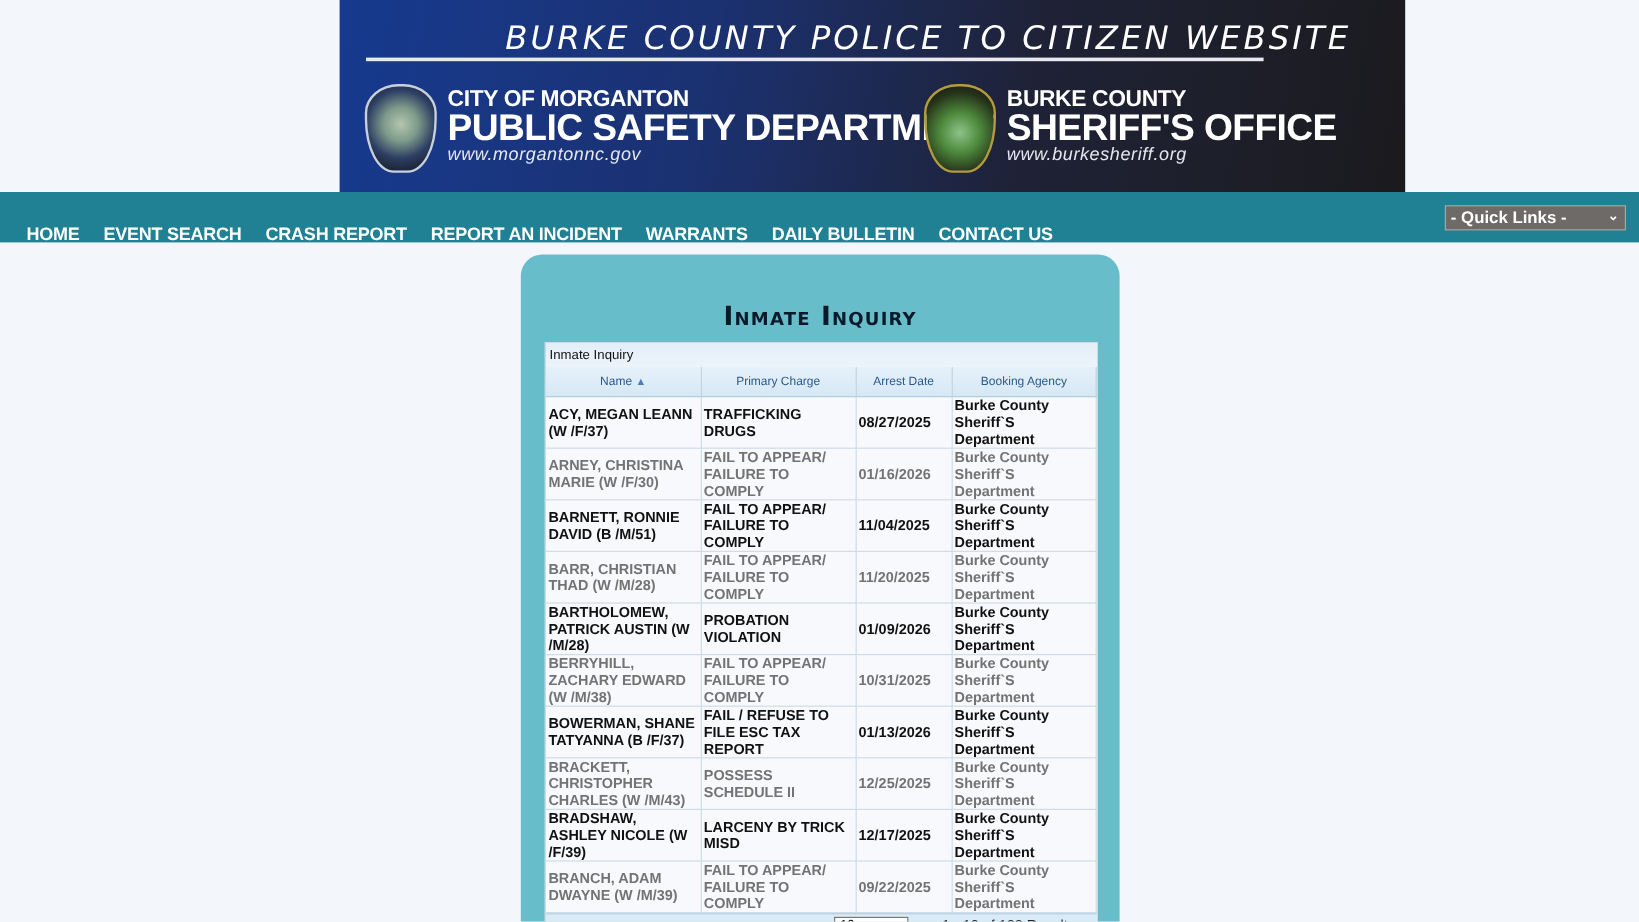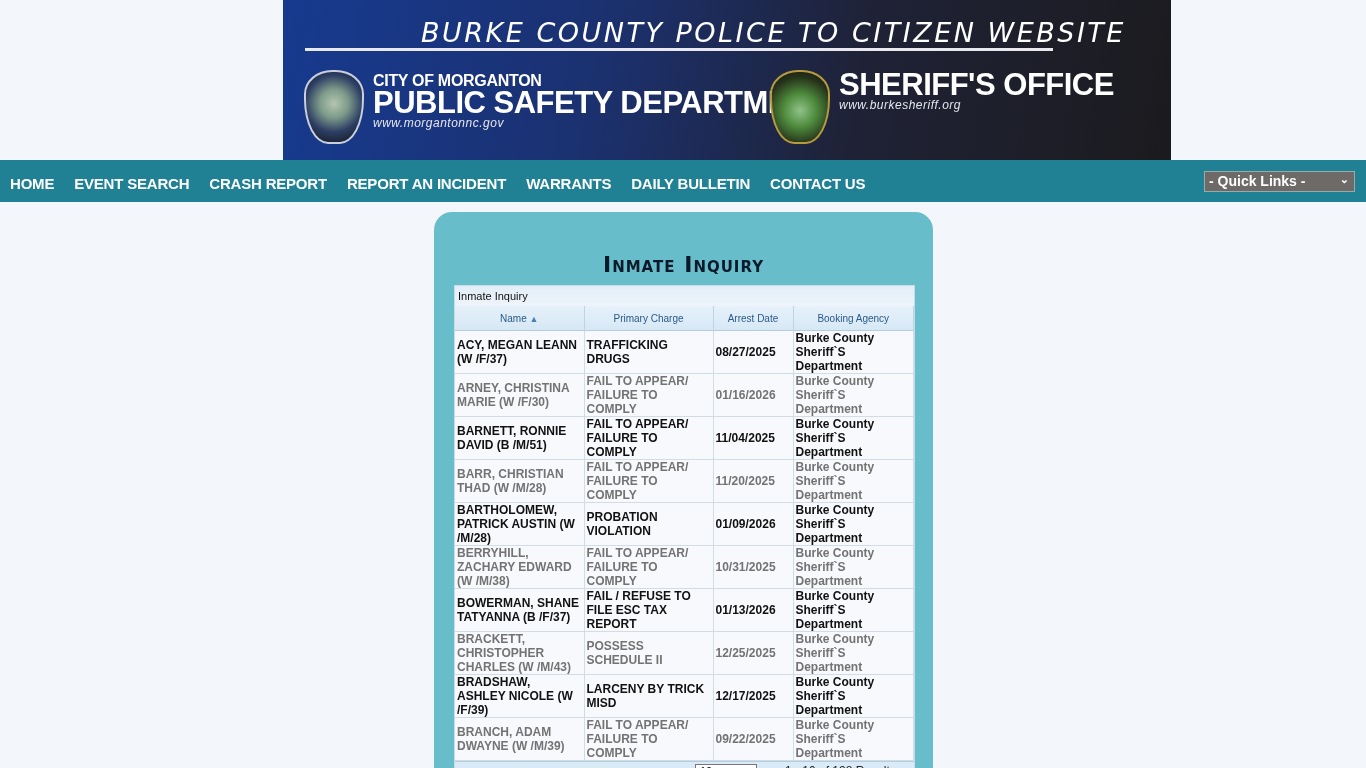--- a/index.html
+++ b/index.html
@@ -5,28 +5,28 @@
   html, body { margin:0; padding:0; }
   body { width:1366px; height:768px; overflow:hidden; background:#f3f7fb; font-family:"Liberation Sans", sans-serif; position:relative; }
   .banner { position:absolute; left:283px; top:0; width:888px; height:160px;
     background: linear-gradient(100deg, #173a8f 0%, #1b3170 35%, #1f2236 65%, #1b1b1e 100%); overflow:hidden; }
   .banner .headline { position:absolute; left:138px; top:17px; color:#fff; font-style:italic; font-size:27px; letter-spacing:2.5px; font-family:"DejaVu Sans", sans-serif; font-weight:normal; }
   .banner .rule { position:absolute; left:22px; top:48px; width:748px; height:3px; background:#e8e8ee; }
   .badge { position:absolute; width:56px; height:70px; border-radius:28px 28px 40% 40% / 24px 24px 60% 60%; }
   .badge.morg { left:21px; top:70px; background:radial-gradient(circle at 50% 45%, #b5c6b0 0, #7d9a8a 30%, #2c3e63 60%, #111 100%); border:2px solid #c9d0dc; }
   .badge.sher { left:487px; top:70px; background:radial-gradient(circle at 50% 55%, #8fc28a 0, #4e8a3c 35%, #26331a 70%, #111 100%); border:2px solid #b59b3c; }
   .org { position:absolute; color:#fff; }
-  .org .l1 { font-size:16px; font-weight:bold; letter-spacing:-0.3px; }
+  .org .l1 { font-size:19px; font-weight:bold; letter-spacing:-0.3px; }
   .org .l2 { font-size:31px; font-weight:bold; letter-spacing:-0.5px; line-height:26px; }
-  .org .l3 { font-size:12px; font-style:italic; color:#e6e6ee; letter-spacing:0.5px; }
+  .org .l3 { font-size:15px; font-style:italic; color:#e6e6ee; letter-spacing:0.5px; }
   .org.morg { left:90px; top:72px; }
   .org.sher { left:556px; top:72px; }
 
   .nav { position:absolute; left:0; top:160px; width:1366px; height:42px; background:#1f8193; }
-  .nav ul { list-style:none; margin:0; padding:0; display:flex; }
+  .nav ul { list-style:none; margin:12px; padding:0; display:flex; }
   .nav li { color:#fff; font-weight:bold; font-size:15px; line-height:48px; padding:0 10px; letter-spacing:-0.2px; cursor:pointer; }
   .nav li:first-child { padding-left:10px; }
   .quick { position:absolute; right:11px; top:11px; width:151px; height:21px; background:#6d6a68; color:#fff; font-weight:bold; font-size:14px; border:1px solid #9aa; box-sizing:border-box; padding:1px 4px; }
   .quick .chev { position:absolute; right:5px; top:1px; font-size:11px; }
 
   .panel { position:absolute; left:434px; top:212px; width:499px; height:600px; background:#68bdcb; border-radius:18px 18px 0 0; }
   .panel h1 { position:absolute; left:0; right:0; top:40px; margin:0; text-align:center; font-size:22px; color:#0a1a2a; font-variant:small-caps; letter-spacing:1px; font-family:"DejaVu Sans", sans-serif; font-weight:bold; }
   .grid { position:absolute; left:20px; top:73px; width:459px; background:#f7f9fc; border:1px solid #c9dbe6; }
   .grid .caption { height:20px; line-height:20px; font-size:11px; padding-left:3px; color:#111; background:linear-gradient(#e3eef8,#edf4fb); }
   table { border-collapse:collapse; width:100%; table-layout:fixed; font-size:12px; }
@@ -45,20 +45,21 @@
   <div class="headline">BURKE COUNTY POLICE TO CITIZEN WEBSITE</div>
   <div class="rule"></div>
   <div class="badge morg"></div>
   <div class="org morg">
     <div class="l1">CITY OF MORGANTON</div>
     <div class="l2">PUBLIC SAFETY DEPARTMENT</div>
     <div class="l3">www.morgantonnc.gov</div>
   </div>
   <div class="badge sher"></div>
   <div class="org sher">
+    <div class="l1">BURKE COUNTY</div>
     <div class="l2">SHERIFF'S OFFICE</div>
     <div class="l3">www.burkesheriff.org</div>
   </div>
 </div>
 
 <div class="nav">
   <ul>
     <li>HOME</li>
     <li>EVENT SEARCH</li>
     <li>CRASH REPORT</li>

